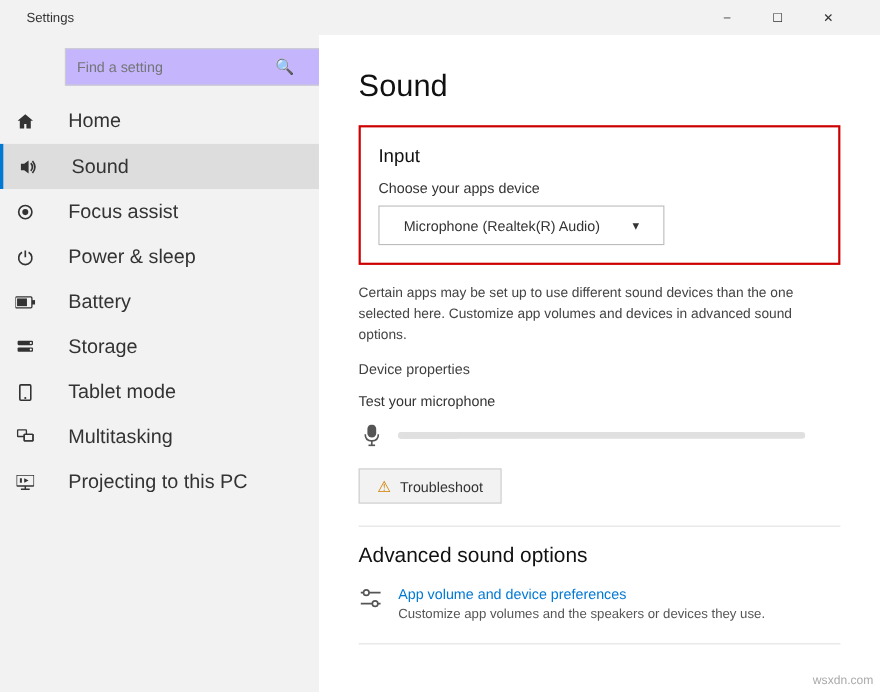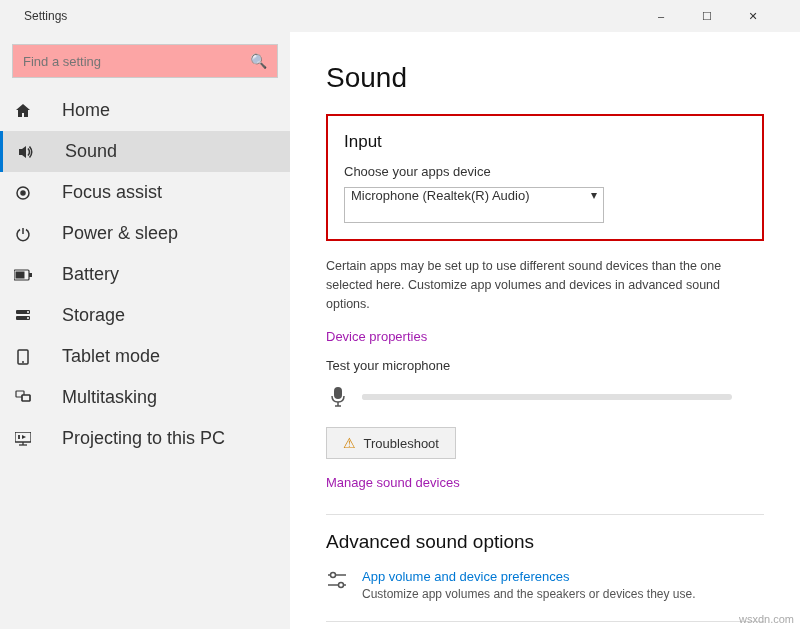--- a/index.html
+++ b/index.html
@@ -54,25 +54,26 @@
     }
 
     .sidebar-search {
       margin: 8px 12px 12px 12px;
       position: relative;
     }
     .sidebar-search input {
       width: 100%;
       height: 34px;
       border: 1px solid #ccc;
-      background: #fca5a5;
+      background: #c4b5fd;
       padding: 0 36px 0 10px;
       font-size: 13px;
       outline: none;
       color: #333;
+      margin-left: 47px;
     }
     .sidebar-search-icon {
       position: absolute;
       right: 10px;
       top: 50%;
       transform: translateY(-50%);
       color: #555;
       font-size: 14px;
     }
 
@@ -137,38 +138,39 @@
       font-size: 13px;
       color: #333;
       margin-bottom: 8px;
     }
     .dropdown-select {
       width: 260px;
       height: 36px;
       border: 1px solid #bbb;
       background: white;
       display: flex;
+      align-items: center;
       justify-content: space-between;
-      padding: 0 6px;
+      padding: 0 22px;
       cursor: pointer;
       font-size: 13px;
       color: #333;
     }
     .dropdown-arrow { color: #333; font-size: 12px; }
 
     .info-text {
       font-size: 12.5px;
       color: #444;
       line-height: 1.5;
       margin-bottom: 14px;
     }
 
     .link-text {
       font-size: 13px;
-      color: #a21caf;
+      color: #404040;
       cursor: pointer;
       margin-bottom: 14px;
       display: inline-block;
     }
 
     .section-sub {
       font-size: 13px;
       color: #333;
       margin-bottom: 10px;
     }
@@ -421,23 +423,20 @@
       <div class="mic-progress">
         <div class="mic-progress-fill"></div>
       </div>
     </div>
 
     <button class="troubleshoot-btn">
       <span class="warning-icon">⚠</span>
       <span>Troubleshoot</span>
     </button>
 
-    <div style="margin-bottom:10px;">
-      <a class="link-text">Manage sound devices</a>
-    </div>
 
     <hr class="divider">
 
     <h2 class="adv-section-title">Advanced sound options</h2>
 
     <div class="adv-option">
       <span class="adv-option-icon">
         <svg width="22" height="18" viewBox="0 0 22 18" fill="none" stroke="#555" stroke-width="1.5">
           <line x1="2" y1="4" x2="20" y2="4"></line>
           <circle cx="7" cy="4" r="2.5" fill="white" stroke="#555"></circle>

